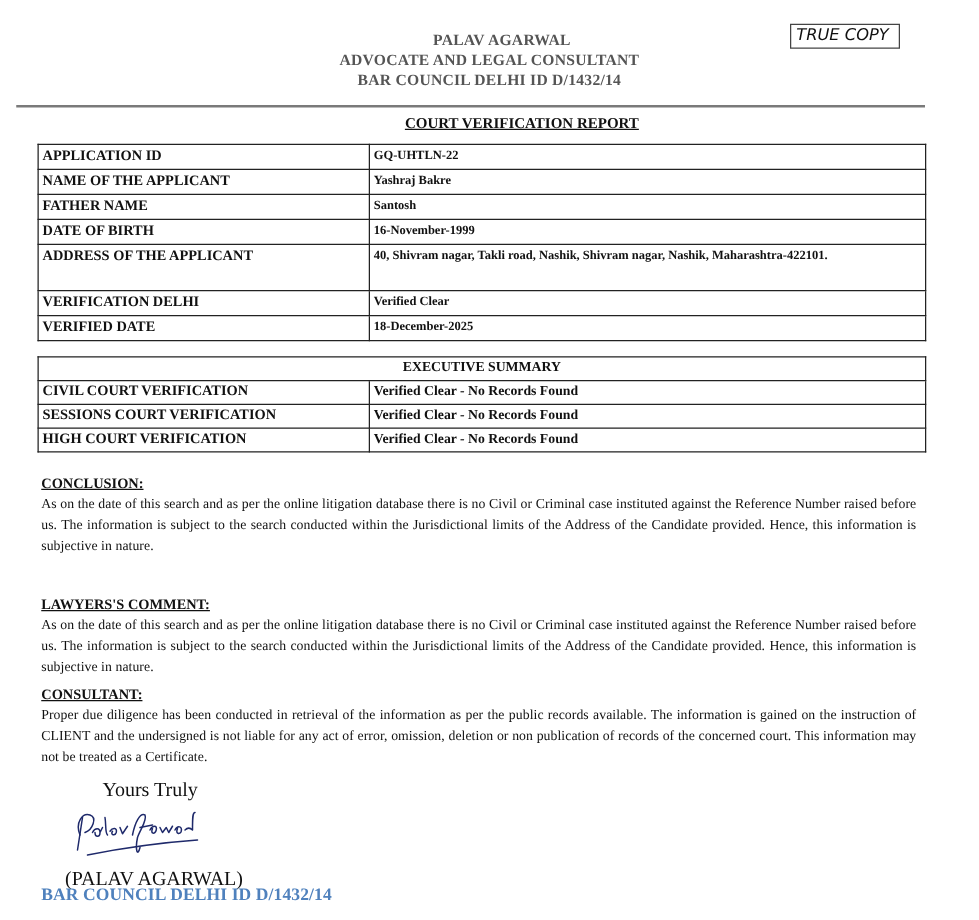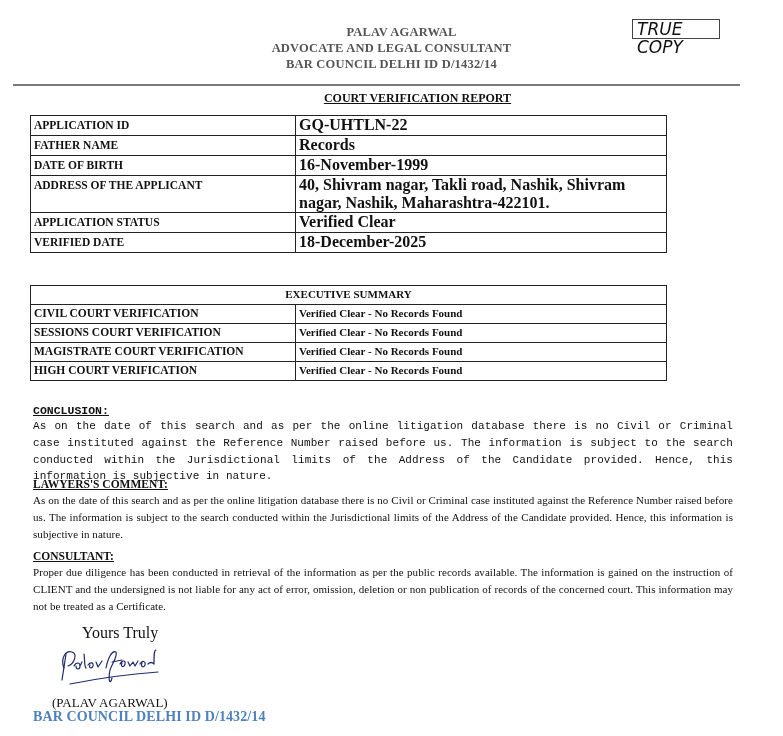--- a/index.html
+++ b/index.html
@@ -32,21 +32,21 @@
     .letterhead .lh-name { padding-left: 20px; }
     .true-copy {
       position: absolute;
       left: 632px;
       top: 19px;
       width: 82px;
       height: 18px;
       border: 1.5px solid #444;
       font-family: "DejaVu Sans", sans-serif;
       font-style: italic;
-      font-size: 17px;
+      font-size: 13px;
       line-height: 18px;
       padding-left: 4px;
       color: #111;
       box-sizing: content-box;
     }
     .header-rule {
       position: absolute;
       left: 13px;
       top: 84px;
       width: 727px;
@@ -63,33 +63,33 @@
       font-weight: bold;
       font-size: 12px;
       text-decoration: underline;
       padding-left: 24px;
       box-sizing: border-box;
     }
     table {
       border-collapse: collapse;
       position: absolute;
       left: 30px;
-      width: 637px;
+      width: 711px;
       font-family: "Liberation Serif", serif;
       font-size: 11.5px;
     }
     td {
       border: 1.3px solid #222;
       padding: 0 3px;
       vertical-align: top;
       line-height: 18px;
     }
     .info-table { top: 115px; }
     .info-table td.lbl { width: 258px; font-weight: bold; height: 19px; }
-    .info-table td.val { font-size: 16px; font-weight: bold; }
+    .info-table td.val { font-size: 10px; font-weight: bold; }
     .info-table tr.addr td { height: 36px; }
     .summary-table { top: 285px; }
     .summary-table td { height: 18px; line-height: 17px; font-weight: bold; margin-top: 13px; }
     .summary-table td.lbl { width: 258px; }
     .summary-table td.val { text-align: left; font-size: 11px; }
     .summary-table td.head { text-align: center; font-size: 11px; }
     .section {
       position: absolute;
       left: 33px;
       width: 700px;
@@ -100,21 +100,21 @@
     .section .sec-title {
       font-weight: bold;
       text-decoration: underline;
       font-size: 11.5px;
       line-height: 15px;
     }
     .section .sec-body {
       text-align: justify;
       letter-spacing: 0.05px;
     }
-    .conclusion { top: 403px; font-family: Liberation Mono, monospace; }
+    .conclusion { top: 380px; }
     .lawyers { top: 477px; }
     .disclaimer { top: 549px; }
     .yours-truly {
       position: absolute;
       left: 82px;
       top: 624px;
       font-family: "Liberation Serif", serif;
       font-size: 16px;
     }
     .signature {
@@ -122,21 +122,21 @@
       left: 50px;
       top: 640px;
       width: 120px;
       height: 52px;
     }
     .signatory-name {
       position: absolute;
       left: 52px;
       top: 695px;
       font-family: "Liberation Serif", serif;
-      font-size: 13px;
+      font-size: 16px;
     }
     .bar-id-footer {
       position: absolute;
       left: 33px;
       top: 709px;
       font-family: "Liberation Serif", serif;
       font-weight: bold;
       font-size: 14px;
       color: #4f81bd;
       letter-spacing: 0.1px;
@@ -157,57 +157,57 @@
 
 <div class="report-title">COURT VERIFICATION REPORT</div>
 
 <table class="info-table">
   <tbody>
       <tr>
     <td class="lbl">APPLICATION ID</td>
     <td class="val">GQ-UHTLN-22</td>
   </tr>
   <tr>
+    <td class="lbl">NAME OF THE APPLICANT</td>
+    <td class="val">Yashraj Bakre</td>
+  </tr>
+  <tr>
     <td class="lbl">FATHER NAME</td>
-    <td class="val">Records</td>
+    <td class="val">Santosh</td>
   </tr>
   <tr>
     <td class="lbl">DATE OF BIRTH</td>
     <td class="val">16-November-1999</td>
   </tr>
   <tr class="addr">
     <td class="lbl">ADDRESS OF THE APPLICANT</td>
     <td class="val">40, Shivram nagar, Takli road, Nashik, Shivram nagar, Nashik, Maharashtra-422101.</td>
   </tr>
   <tr>
-    <td class="lbl">APPLICATION STATUS</td>
+    <td class="lbl">VERIFICATION DELHI</td>
     <td class="val">Verified Clear</td>
   </tr>
   <tr>
     <td class="lbl">VERIFIED DATE</td>
     <td class="val">18-December-2025</td>
   </tr>
 </tbody>
   </table>
 
 <table class="summary-table">
   <tbody>
       <tr>
     <td class="head" colspan="2">EXECUTIVE SUMMARY</td>
   </tr>
   <tr>
     <td class="lbl">CIVIL COURT VERIFICATION</td>
     <td class="val">Verified Clear - No Records Found</td>
   </tr>
   <tr>
     <td class="lbl">SESSIONS COURT VERIFICATION</td>
-    <td class="val">Verified Clear - No Records Found</td>
-  </tr>
-  <tr>
-    <td class="lbl">MAGISTRATE COURT VERIFICATION</td>
     <td class="val">Verified Clear - No Records Found</td>
   </tr>
   <tr>
     <td class="lbl">HIGH COURT VERIFICATION</td>
     <td class="val">Verified Clear - No Records Found</td>
   </tr>
 </tbody>
   </table>
 
 <div class="section conclusion">

